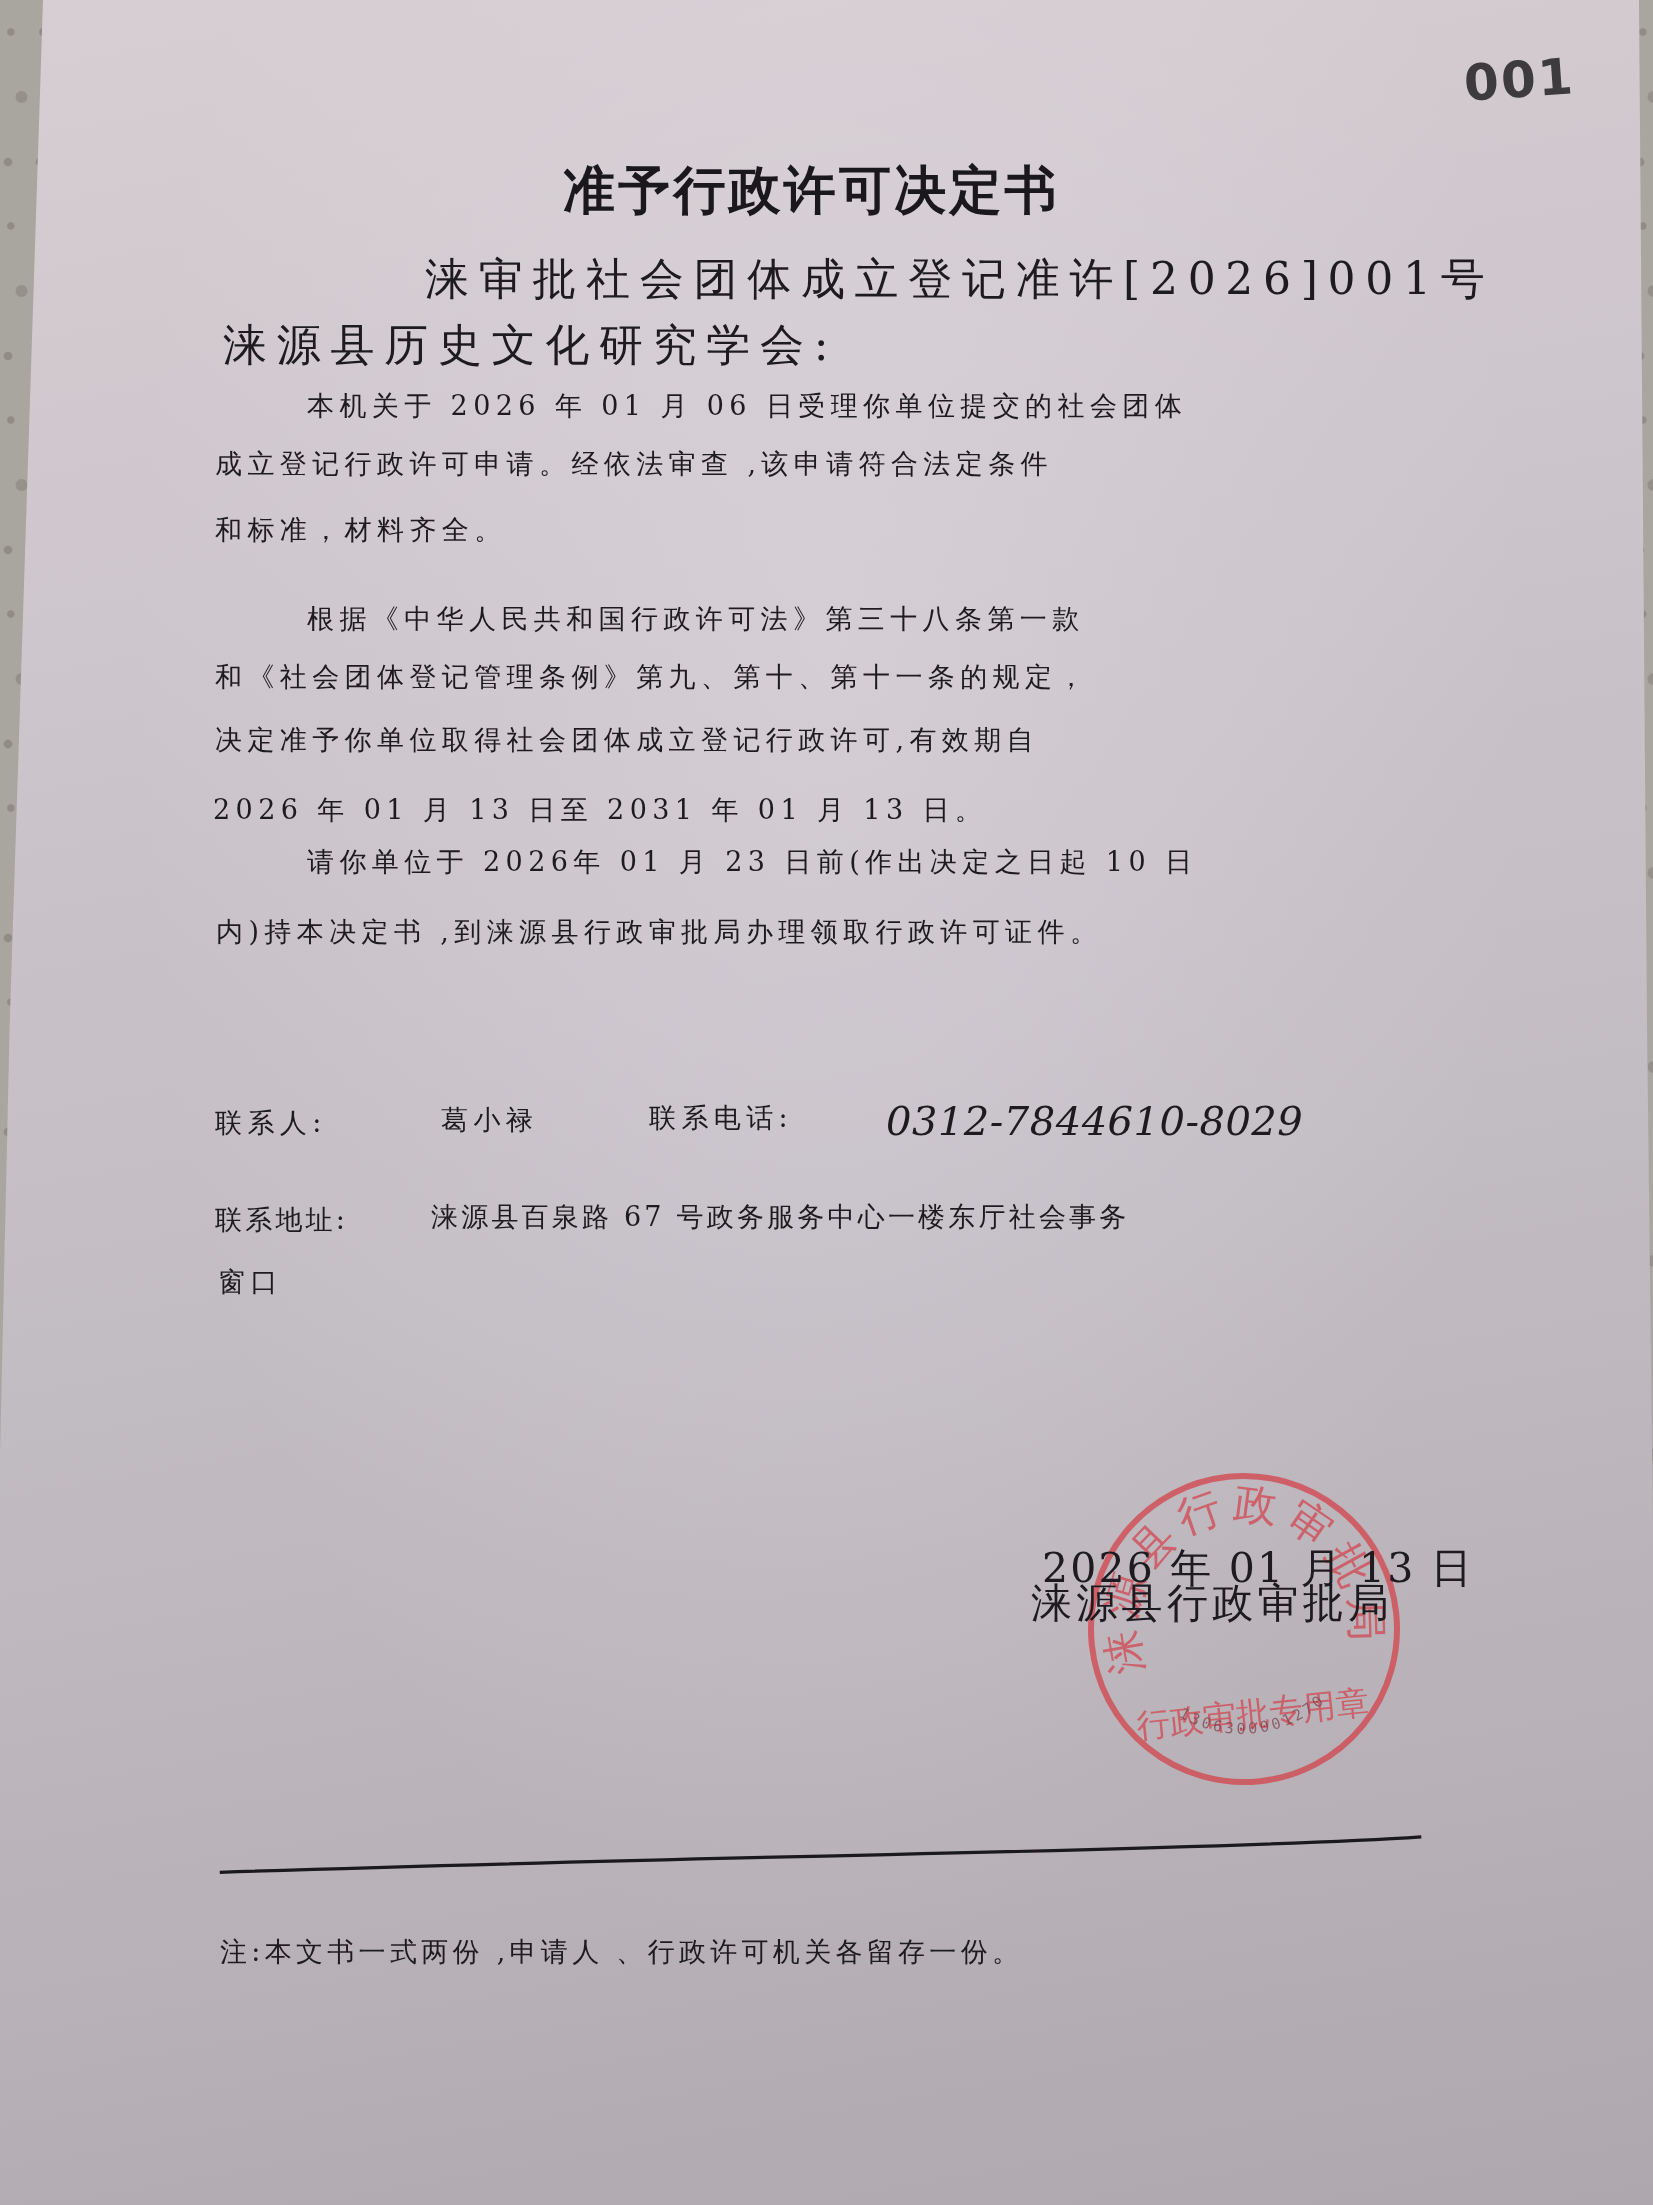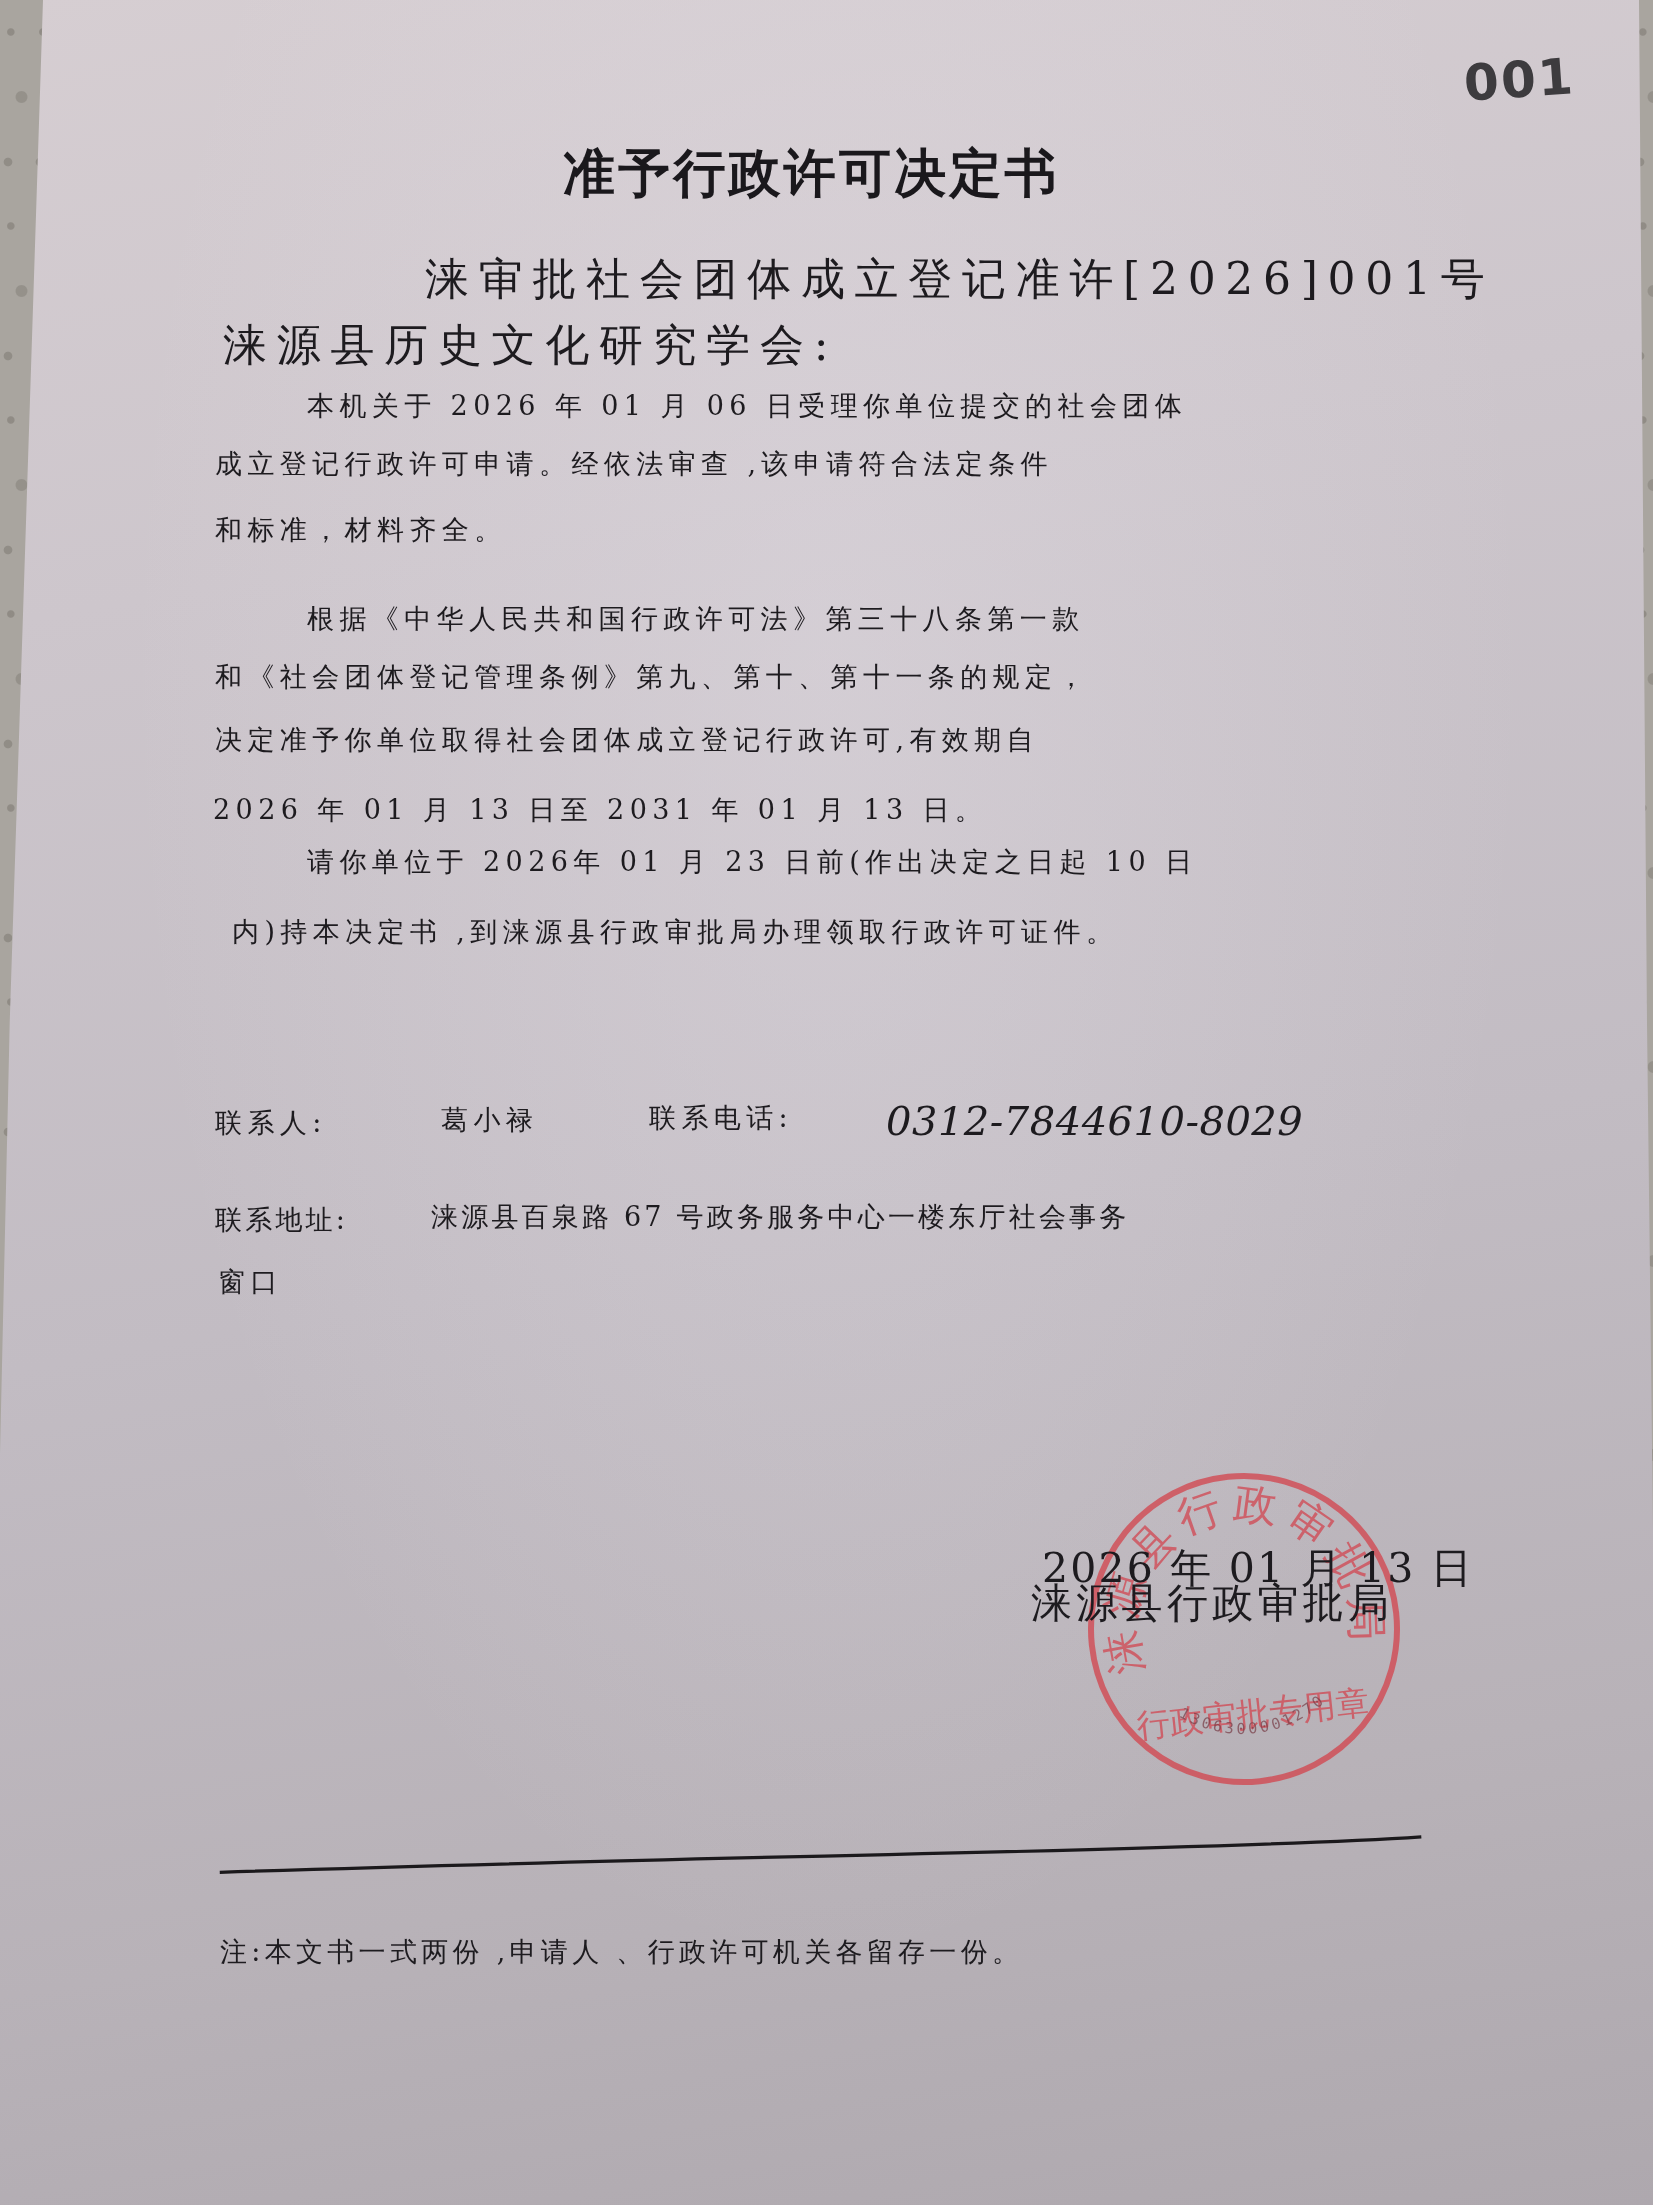--- a/index.html
+++ b/index.html
@@ -42,42 +42,42 @@
   .divider { position:absolute; }
 </style>
 </head>
 <body>
 
 <div class="paper"></div>
 <div class="paper-shade"></div>
 
 <div class="handwritten" style="left:1464px; top:51px;">001</div>
 
-<div class="txt title" style="left:563px; top:147px;">准予行政许可决定书</div>
+<div class="txt title" style="left:563px; top:164px;">准予行政许可决定书</div>
 
 <div class="txt body-wide" style="left:425px; top:257px;">涞审批社会团体成立登记准许[2026]001号</div>
 
 <div class="txt body-wide" style="left:223px; top:323px;">涞源县历史文化研究学会:</div>
 
 <div>
   <div class="txt body" style="left:307px; top:392px;">本机关于 2026 年 01 月 06 日受理你单位提交的社会团体</div>
   <div class="txt body" style="left:215px; top:450px;">成立登记行政许可申请。经依法审查 ,该申请符合法定条件</div>
   <div class="txt body" style="left:215px; top:516px;">和标准，材料齐全。</div>
 </div>
 
 <div>
   <div class="txt body" style="left:307px; top:605px;">根据《中华人民共和国行政许可法》第三十八条第一款</div>
   <div class="txt body" style="left:215px; top:663px;">和《社会团体登记管理条例》第九、第十、第十一条的规定，</div>
   <div class="txt body" style="left:215px; top:726px;">决定准予你单位取得社会团体成立登记行政许可,有效期自</div>
   <div class="txt body" style="left:213px; top:796px;">2026 年 01 月 13 日至 2031 年 01 月 13 日。</div>
 </div>
 
 <div>
   <div class="txt body" style="left:307px; top:848px;">请你单位于 2026年 01 月 23 日前(作出决定之日起 10 日</div>
-  <div class="txt body" style="left:232px; top:918px;text-align:right;">内)持本决定书 ,到涞源县行政审批局办理领取行政许可证件。</div>
+  <div class="txt body" style="left:216px; top:918px;text-align:right;">内)持本决定书 ,到涞源县行政审批局办理领取行政许可证件。</div>
 </div>
 
 <div>
   <div class="txt body" style="left:215px; top:1109px;">联系人:</div>
   <div class="txt body" style="left:441px; top:1106px;">葛小禄</div>
   <div class="txt body" style="left:649px; top:1104px;">联系电话:</div>
   <div class="txt" style="left:886px; top:1101px; font-size:40px; letter-spacing:0.5px;font-style:italic;">0312-7844610-8029</div>
   <div class="txt body" style="left:215px; top:1206px; letter-spacing:3.2px;">联系地址:</div>
   <div class="txt body" style="left:431px; top:1203px; letter-spacing:3.2px;">涞源县百泉路 67 号政务服务中心一楼东厅社会事务</div>
   <div class="txt body" style="left:218px; top:1268px;">窗口</div>

